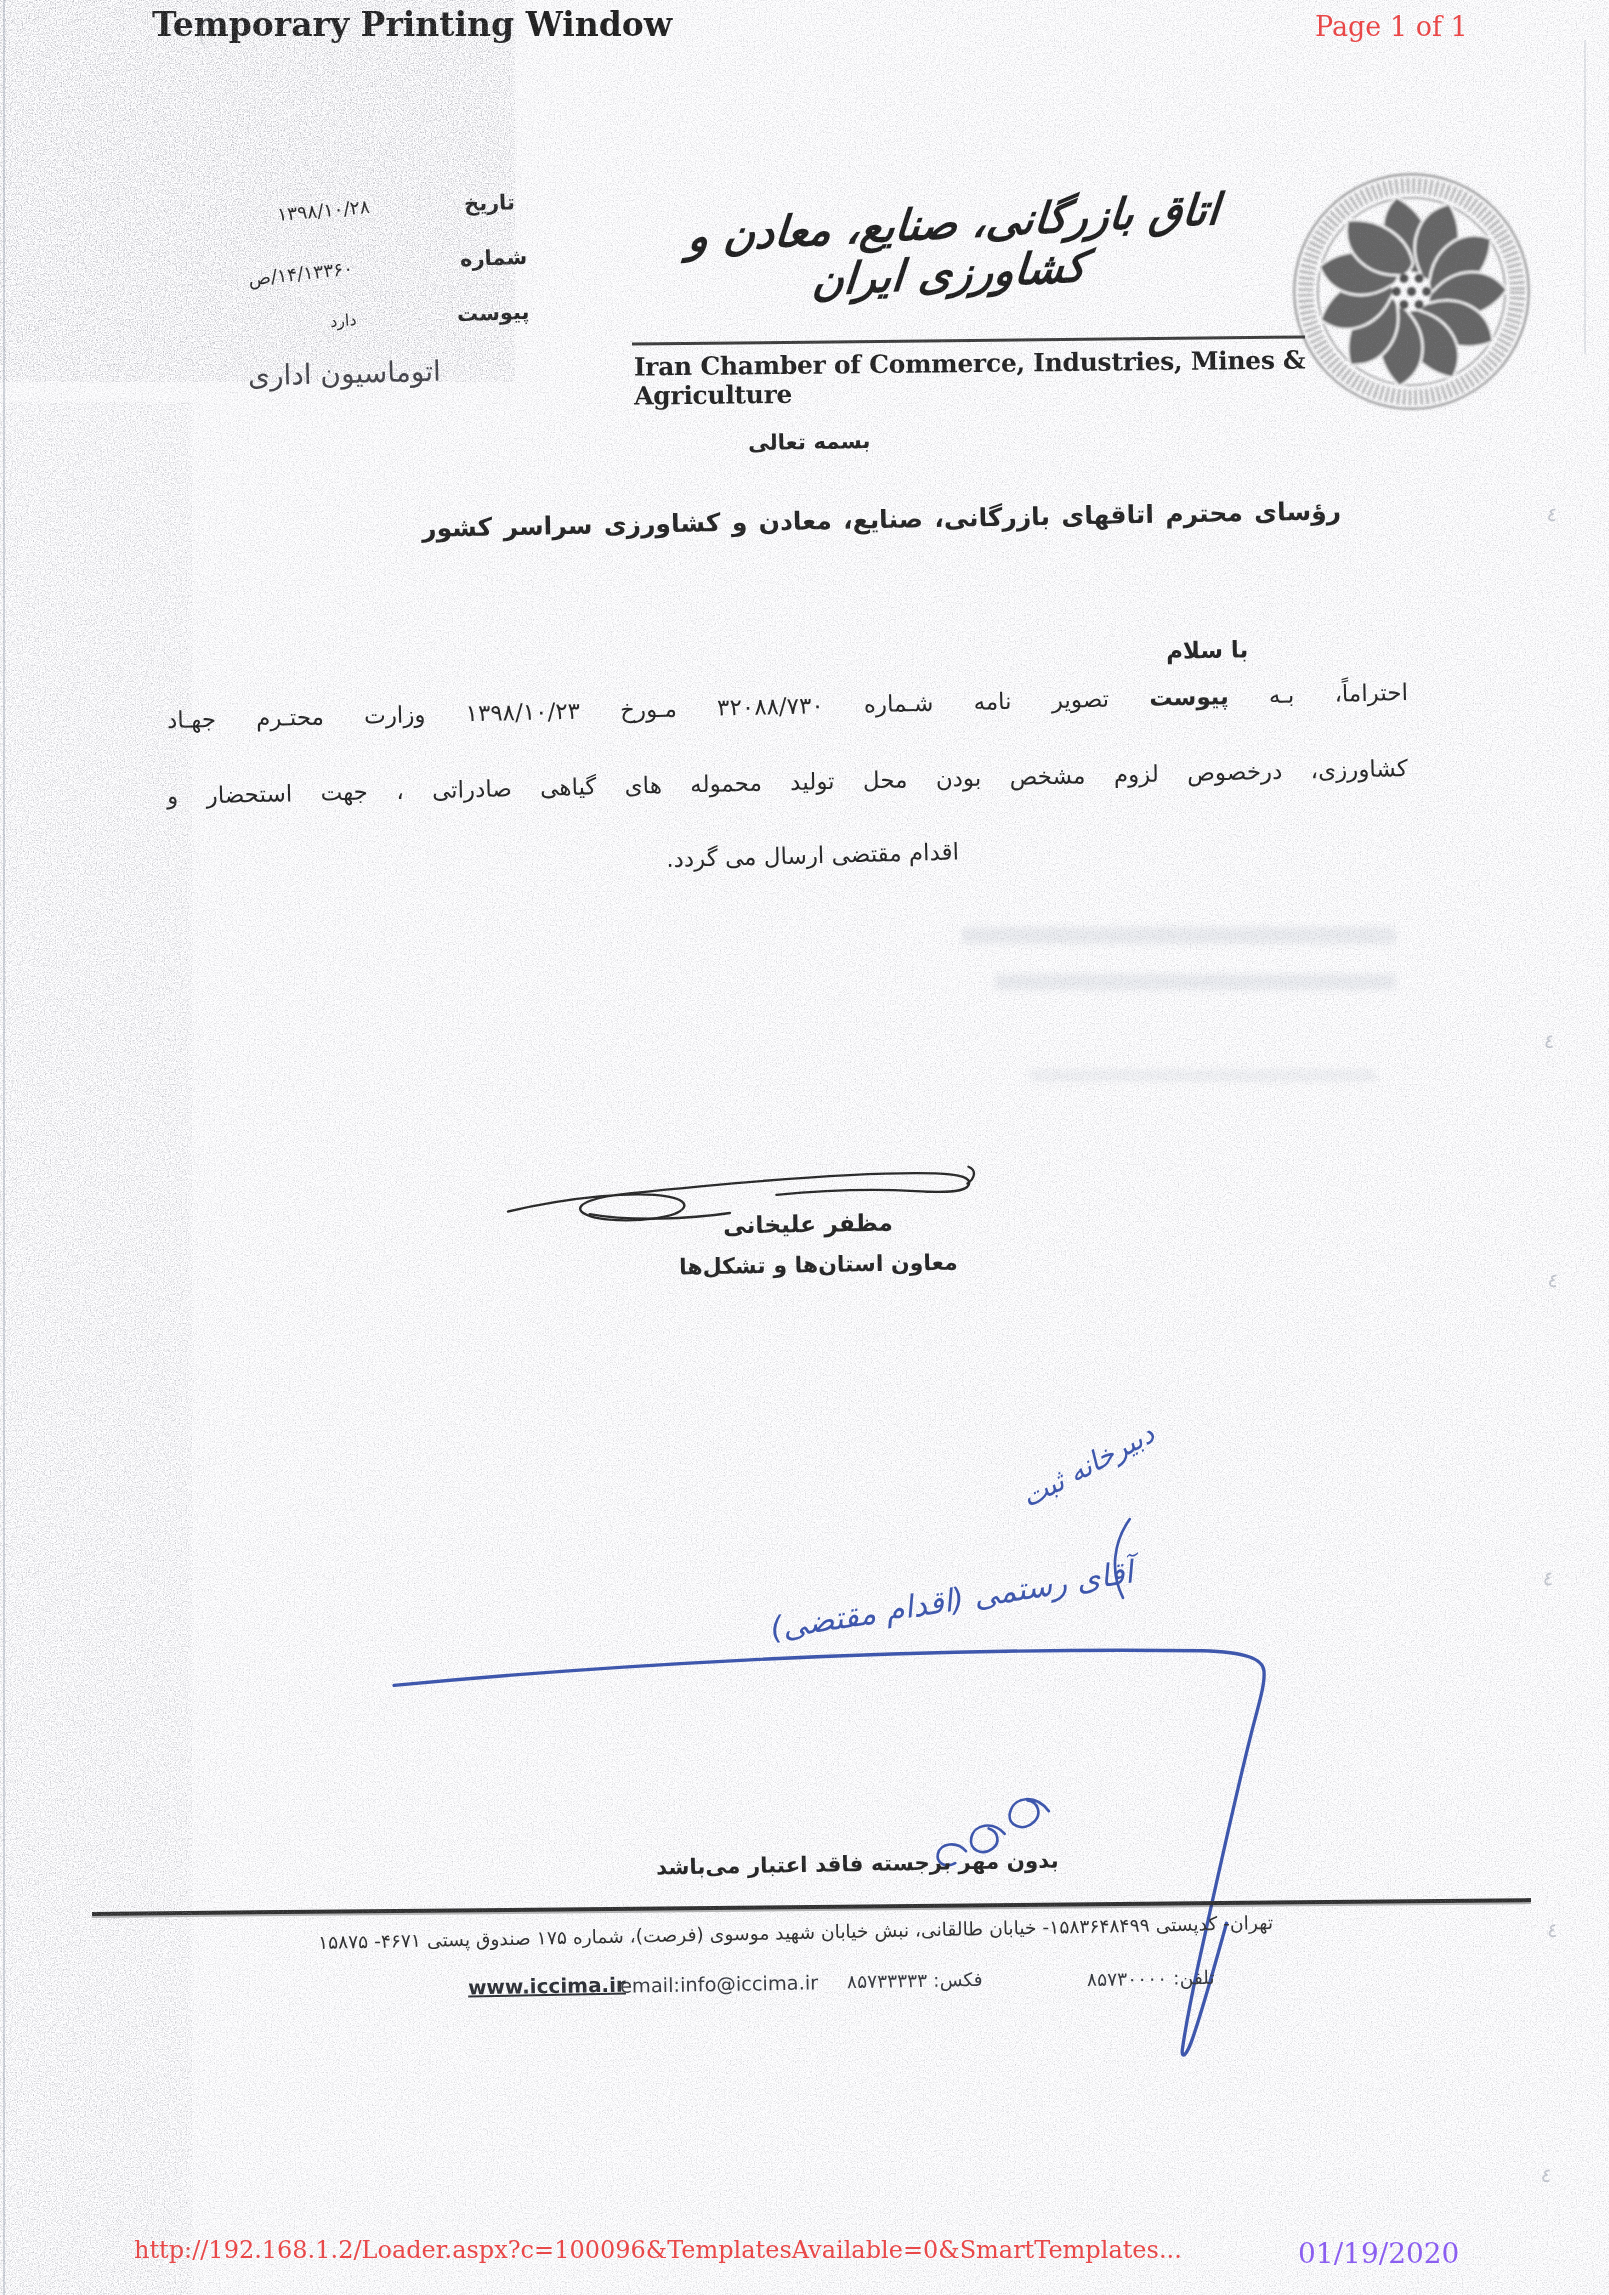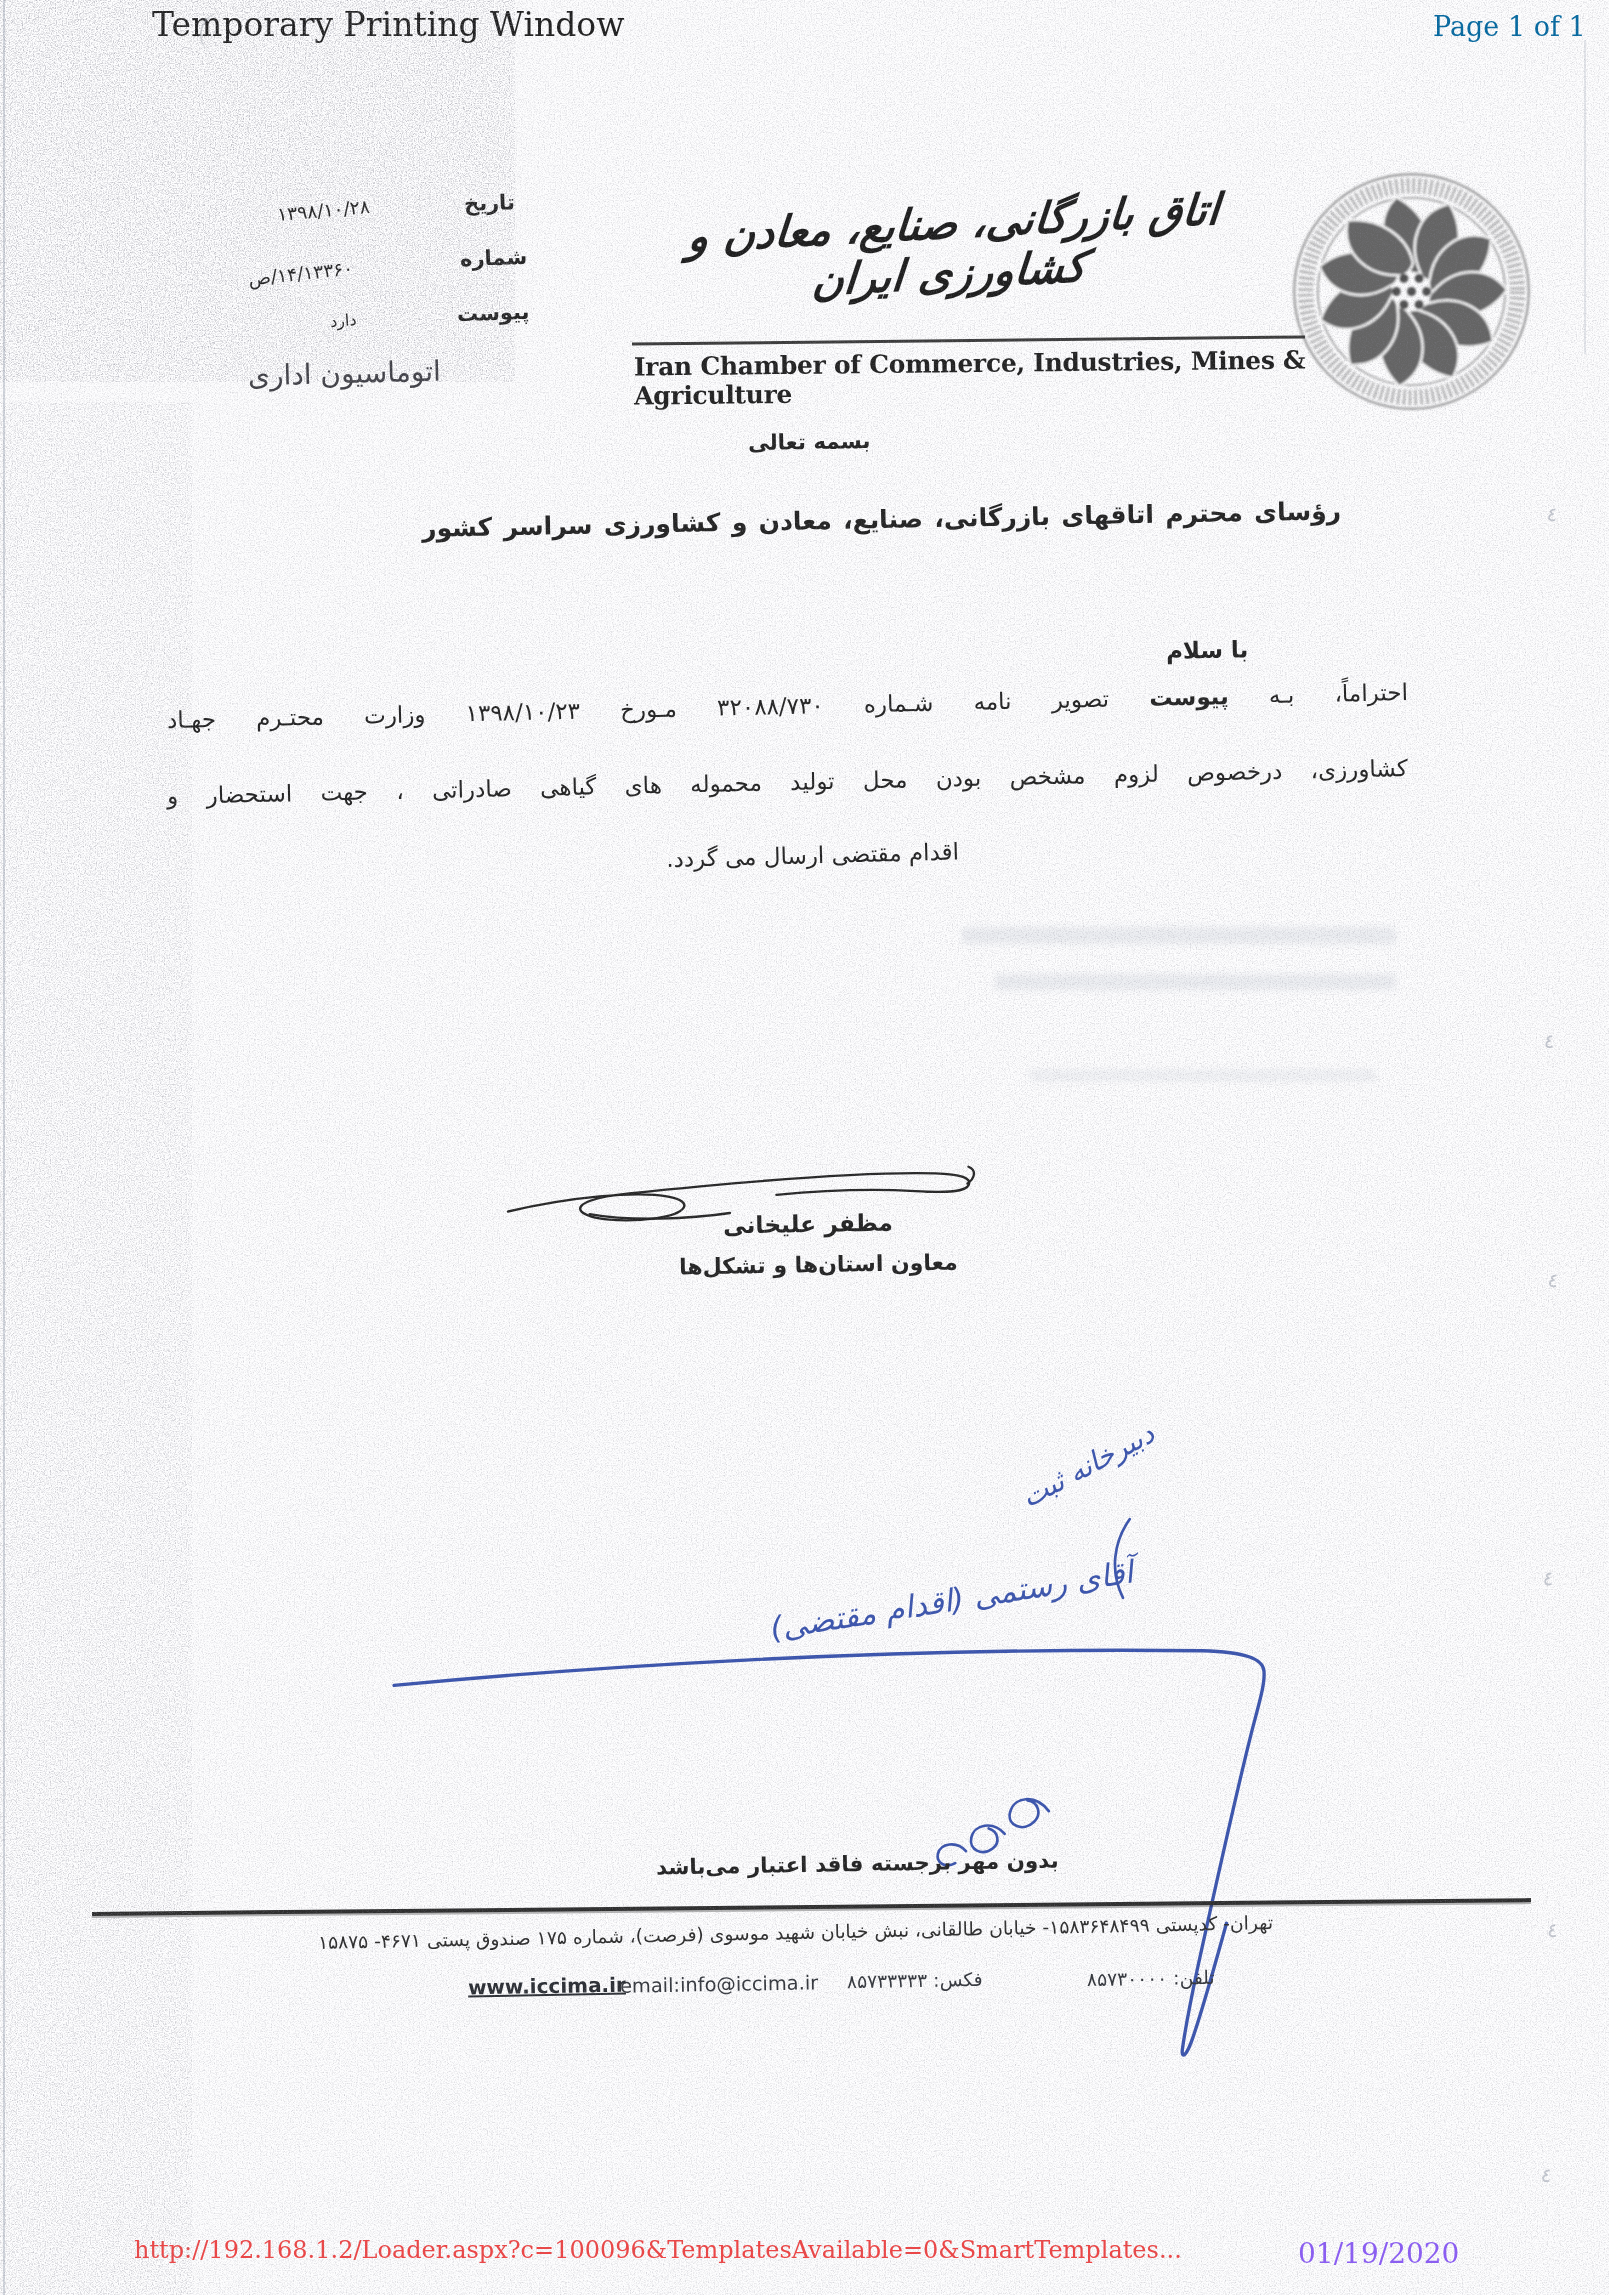--- a/index.html
+++ b/index.html
@@ -16,22 +16,22 @@
   .rule-heavy{background:#2e2e2e;box-shadow:0 2px 0 rgba(46,46,46,.35);}
   .ink-blue{color:#3a54ae;}
   .hw{font-style:italic;letter-spacing:0.7px;}
   .mark{color:#b7bbc5;opacity:.8;font-size:20px;}
 </style>
 </head>
 <body>
 
 <div class="page">
 
-  <div class="abs serif" style="left:152px;top:5.3px;font-size:33px;color:#1e1e1e;">Temporary Printing Window</div>
-  <div class="abs serif" style="left:1433px;top:10.7px;font-size:27px;color:#0369a1;">Page 1 of 1</div>
+  <div class="abs serif" style="left:152px;top:5.3px;font-size:33px;color:#1e1e1e;font-weight:bold;">Temporary Printing Window</div>
+  <div class="abs serif" style="left:1315px;top:10.7px;font-size:27px;color:#ef4444;">Page 1 of 1</div>
 
   <div class="abs fa bold" style="left:464px;top:191px;font-size:21px;transform:rotate(-2deg);">تاریخ</div>
   <div class="abs fa" style="left:277px;top:200px;font-size:18.7px;transform:rotate(-5deg);">۱۳۹۸/۱۰/۲۸</div>
 
   <div class="abs fa bold" style="left:460px;top:246px;font-size:21px;transform:rotate(-2deg);">شماره</div>
   <div class="abs fa" style="left:248px;top:263px;font-size:18.7px;transform:rotate(-6deg);">۱۴/۱۳۳۶۰/ص</div>
 
   <div class="abs fa bold" style="left:457px;top:301px;font-size:21px;transform:rotate(-2deg);">پیوست</div>
   <div class="abs fa" style="left:330px;top:311px;font-size:16px;transform:rotate(-4deg);">دارد</div>
 

